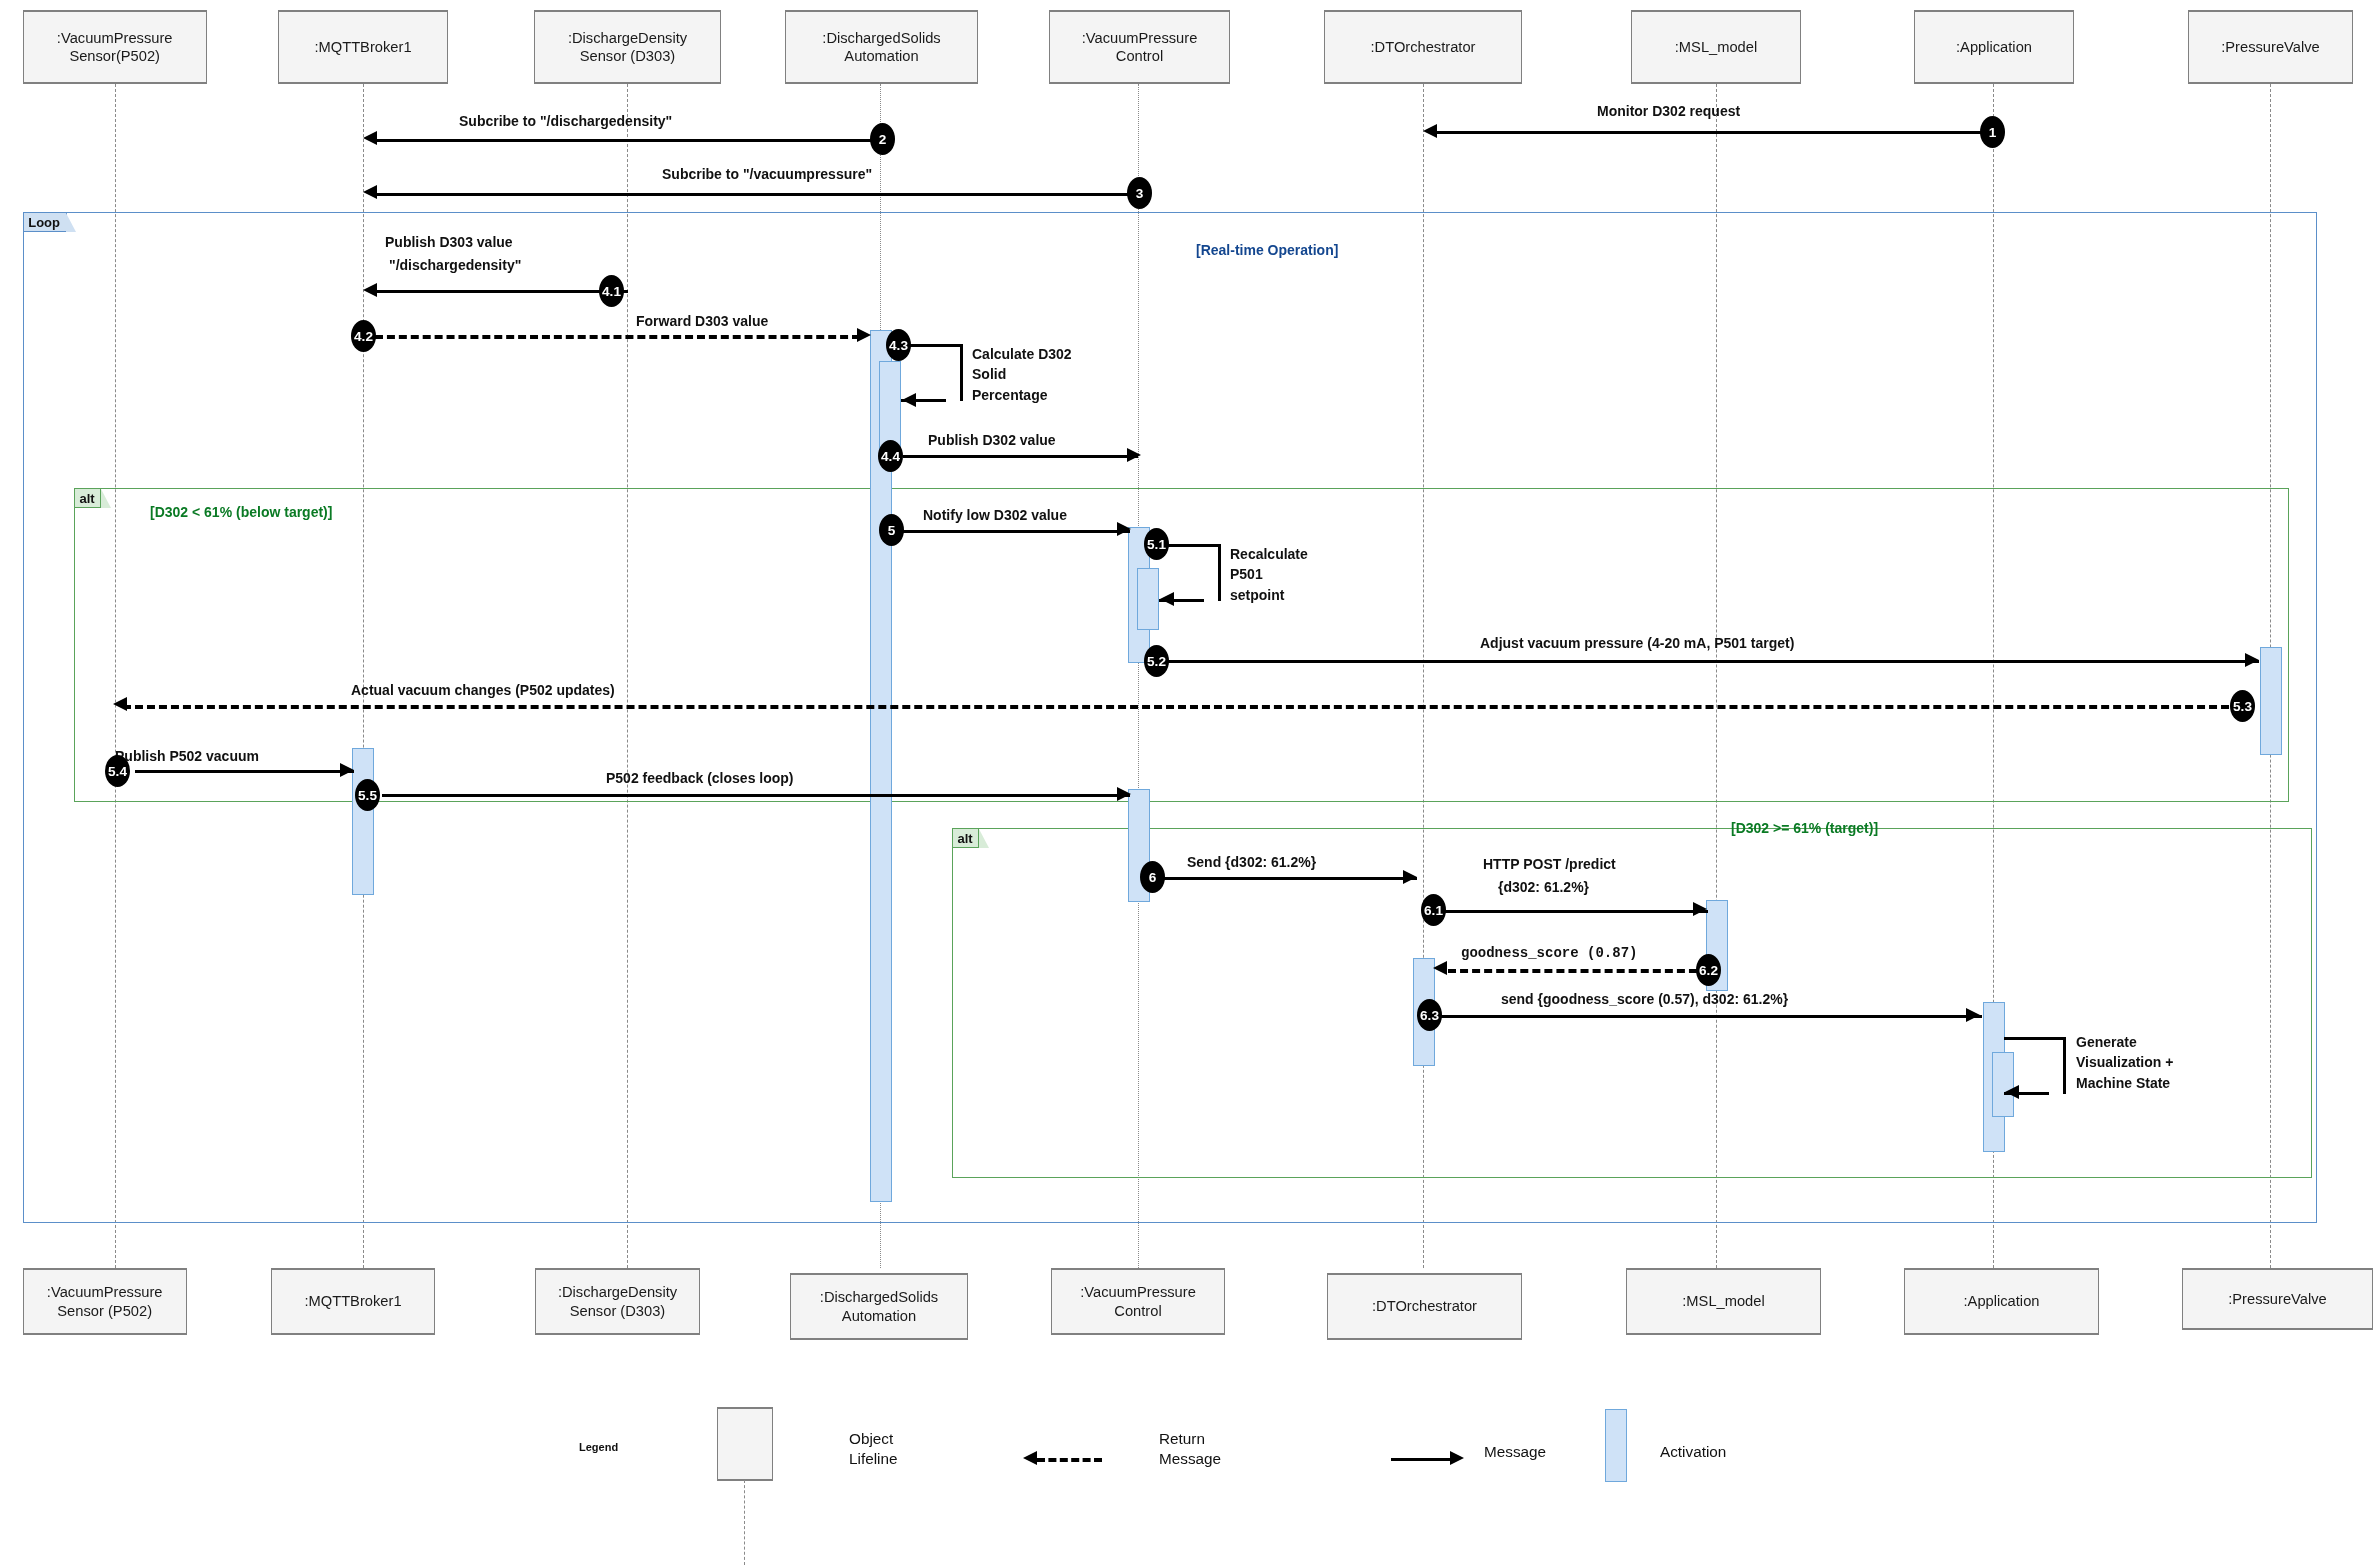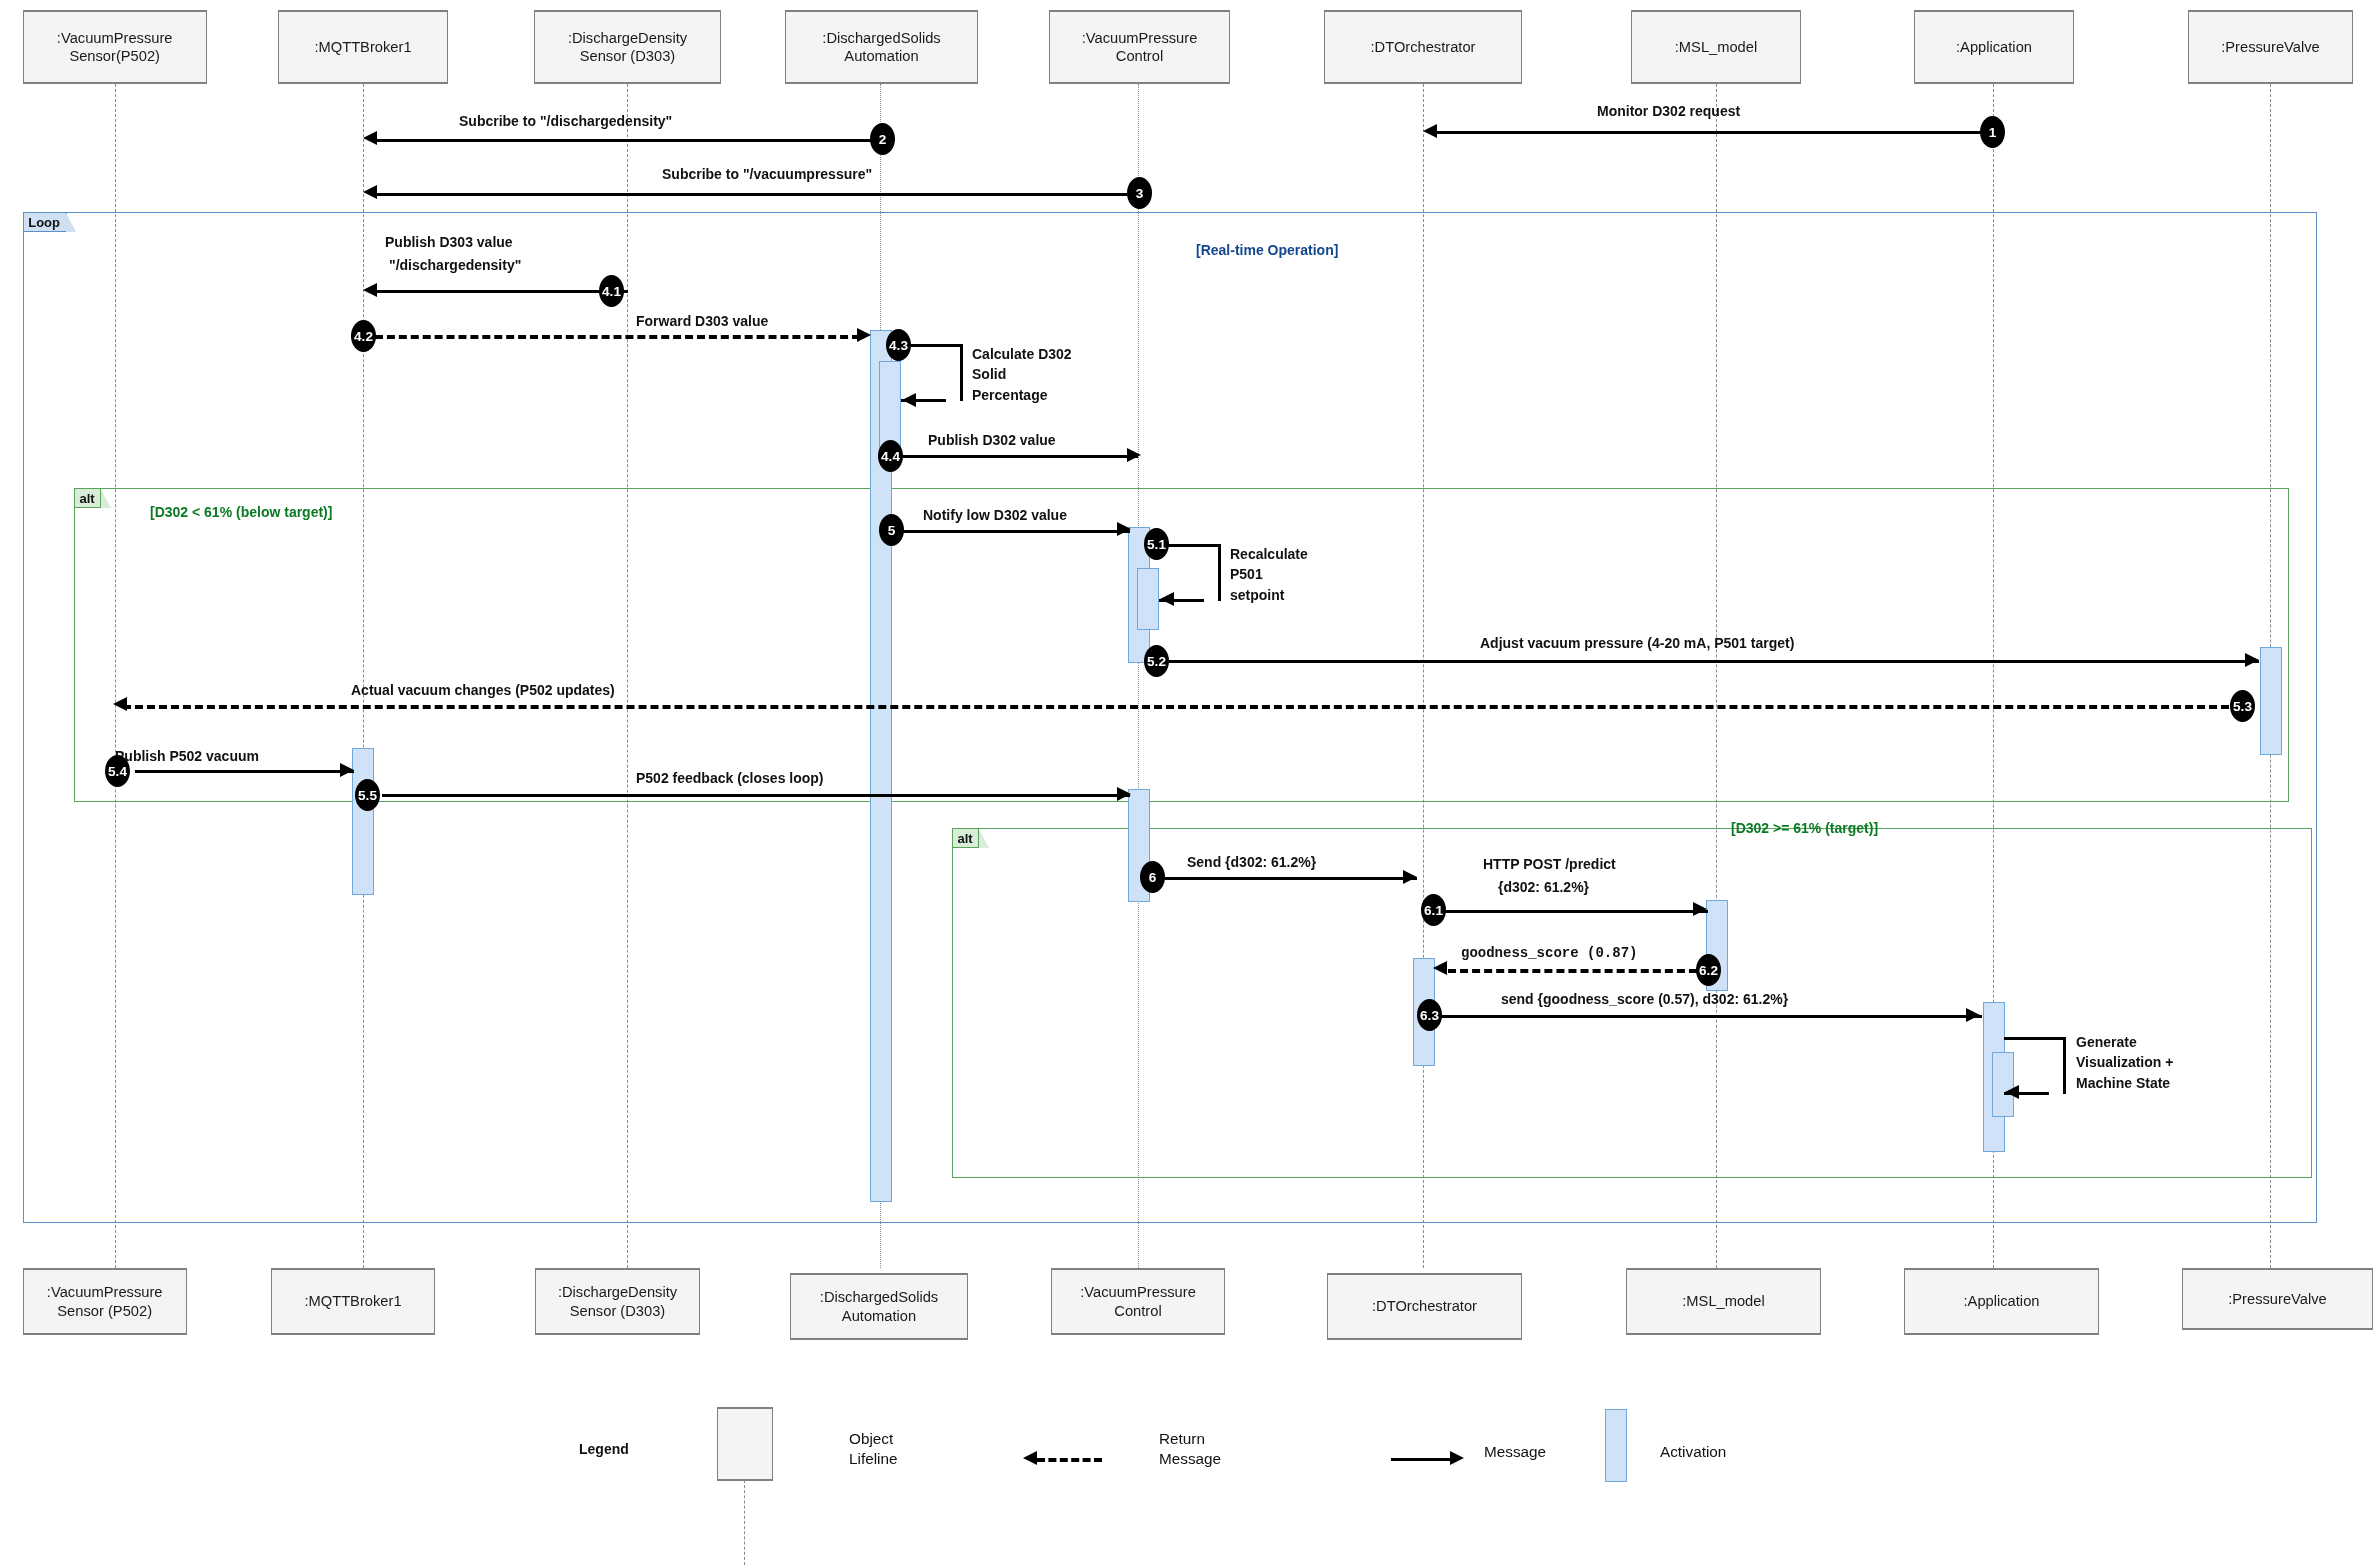--- a/index.html
+++ b/index.html
@@ -95,21 +95,21 @@
   .self{position:absolute;}
   .self .top{position:absolute;left:0;top:0;height:0;border-top:3.4px solid #000;}
   .self .side{position:absolute;top:0;width:0;border-left:3.4px solid #000;}
   .self .bot{position:absolute;left:0;height:0;border-top:3.4px solid #000;}
   .self-label{
     position:absolute;font-size:14px;font-weight:bold;color:#111;
     line-height:1.45;
   }
 
   
-  .legend-title{position:absolute;font-size:14px;font-weight:bold;color:#111;}
+  .legend-title{position:absolute;font-size:11px;font-weight:bold;color:#111;}
   .legend-text{position:absolute;font-size:15.3px;color:#111;line-height:1.3;}
   .legend-box{
     position:absolute;background:#f4f4f4;border:1.1px solid #808080;
     border-top-width:2.8px;border-bottom-width:2.8px;box-sizing:border-box;
   }
   .legend-life{position:absolute;width:0;border-left:1.7px dashed #8a8a8a;}
   .legend-act{position:absolute;background:#cfe2f7;border:1.1px solid #6fa8dc;box-sizing:border-box;}
 </style>
 </head>
 <body>
@@ -278,21 +278,21 @@
   <div class="msg-label" style="left:351px; top:681px;">Actual vacuum changes (P502 updates)</div>
   <div class="seq" style="left:2230px; top:690px;">5.3</div>
 
   <div class="msg-line" style="left:135px; top:770px; width:219px;"></div>
   <div class="arrow right" style="left:340px; top:763px;"></div>
   <div class="msg-label" style="left:115px; top:747px;">Publish P502 vacuum</div>
   <div class="seq" style="left:105px; top:755px;">5.4</div>
 
   <div class="msg-line" style="left:382px; top:794px; width:748px;"></div>
   <div class="arrow right" style="left:1117px; top:787px;"></div>
-  <div class="msg-label" style="left:604px; top:769px;padding-left:32px;">P502 feedback (closes loop)</div>
+  <div class="msg-label" style="left:574px; top:769px;padding-left:32px;">P502 feedback (closes loop)</div>
   <div class="seq" style="left:355px; top:779px;">5.5</div>
 
   <div class="msg-line" style="left:1156px; top:877px; width:261px;"></div>
   <div class="arrow right" style="left:1403px; top:870px;"></div>
   <div class="msg-label" style="left:1187px; top:853px;">Send {d302: 61.2%}</div>
   <div class="seq" style="left:1140px; top:861px;">6</div>
 
   <div class="msg-line" style="left:1433px; top:910px; width:275px;"></div>
   <div class="arrow right" style="left:1693px; top:902px;"></div>
   <div class="msg-label" style="left:1483px; top:855px;">HTTP POST /predict</div>

